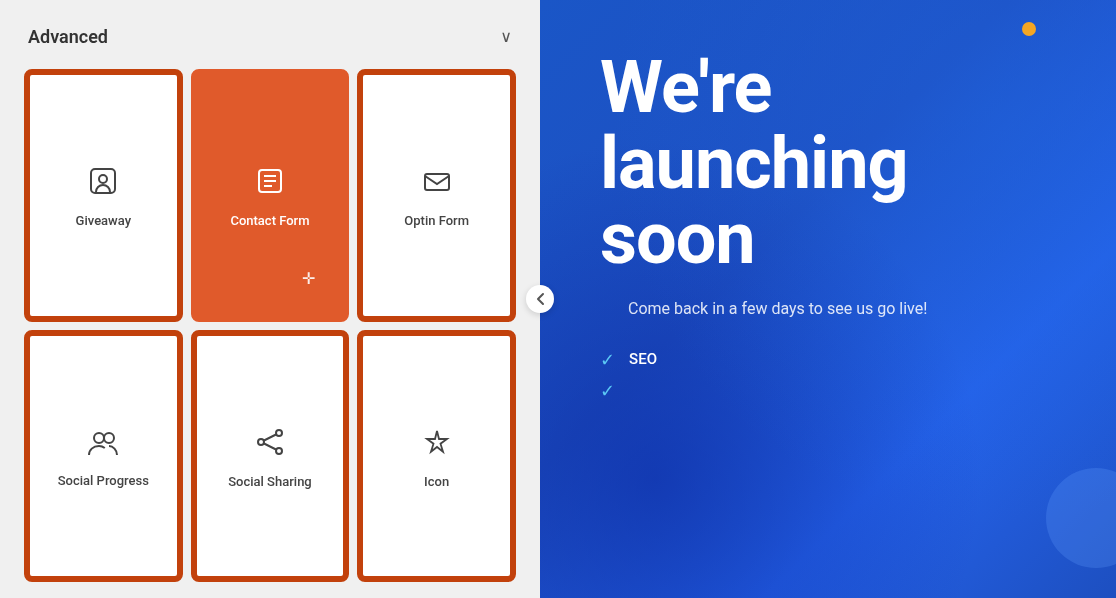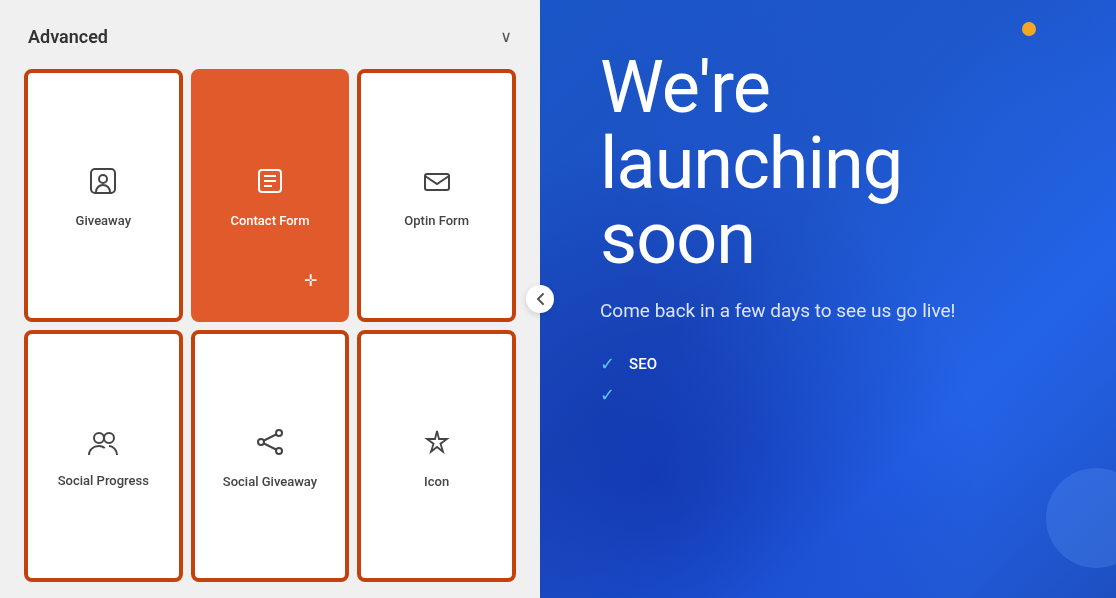--- a/index.html
+++ b/index.html
@@ -53,21 +53,21 @@
 
     .grid-item {
       background: #fff;
       border-radius: 8px;
       display: flex;
       flex-direction: column;
       align-items: center;
       justify-content: center;
       padding: 24px 12px 20px 12px;
       cursor: pointer;
-      border: 4px solid #c2410c;
+      border: 6px solid #c2410c;
       transition: background 0.15s;
       position: relative;
       min-height: 135px;
     }
 
     .grid-item.active {
       background: #e05a2b;
       border-color: #e05a2b;
     }
 
@@ -158,35 +158,36 @@
       bottom: 30px;
       right: -30px;
       width: 100px;
       height: 100px;
       background: rgba(100,160,255,0.25);
       border-radius: 50%;
     }
 
     .hero-title {
       font-size: 72px;
-      font-weight: 400;
+      font-weight: 700;
       color: #fff;
       line-height: 1.05;
       letter-spacing: -1px;
       z-index: 1;
       margin-bottom: 20px;
     }
 
     .hero-subtitle {
-      font-size: 19px;
+      font-size: 16px;
       color: rgba(255,255,255,0.85);
       z-index: 1;
       margin-bottom: 28px;
       line-height: 1.5;
       max-width: 380px;
+      margin-left: 28px;
     }
 
     .feature-list {
       z-index: 1;
       display: flex;
       flex-direction: column;
       gap: 10px;
     }
 
     .feature-item {
@@ -266,21 +267,21 @@
     <div class="grid-item">
       <span class="item-icon">
         <svg width="30" height="30" viewBox="0 0 30 30" fill="none" xmlns="http://www.w3.org/2000/svg">
           <circle cx="24" cy="6" r="3" stroke="#444" stroke-width="2" fill="none"></circle>
           <circle cx="6" cy="15" r="3" stroke="#444" stroke-width="2" fill="none"></circle>
           <circle cx="24" cy="24" r="3" stroke="#444" stroke-width="2" fill="none"></circle>
           <line x1="9" y1="13.5" x2="21" y2="7.5" stroke="#444" stroke-width="2"></line>
           <line x1="9" y1="16.5" x2="21" y2="22.5" stroke="#444" stroke-width="2"></line>
         </svg>
       </span>
-      <span class="item-label">Social Giveaway</span>
+      <span class="item-label">Social Sharing</span>
     </div>
 
 
     <div class="grid-item">
       <span class="item-icon">
         <svg width="30" height="30" viewBox="0 0 30 30" fill="none" xmlns="http://www.w3.org/2000/svg">
           <path d="M15 4l2 8h8l-6.5 4.7 2.5 8L15 20l-6 4.7 2.5-8L5 12h8z" stroke="#444" stroke-width="1.8" fill="none"></path>
         </svg>
       </span>
       <span class="item-label">Icon</span>

